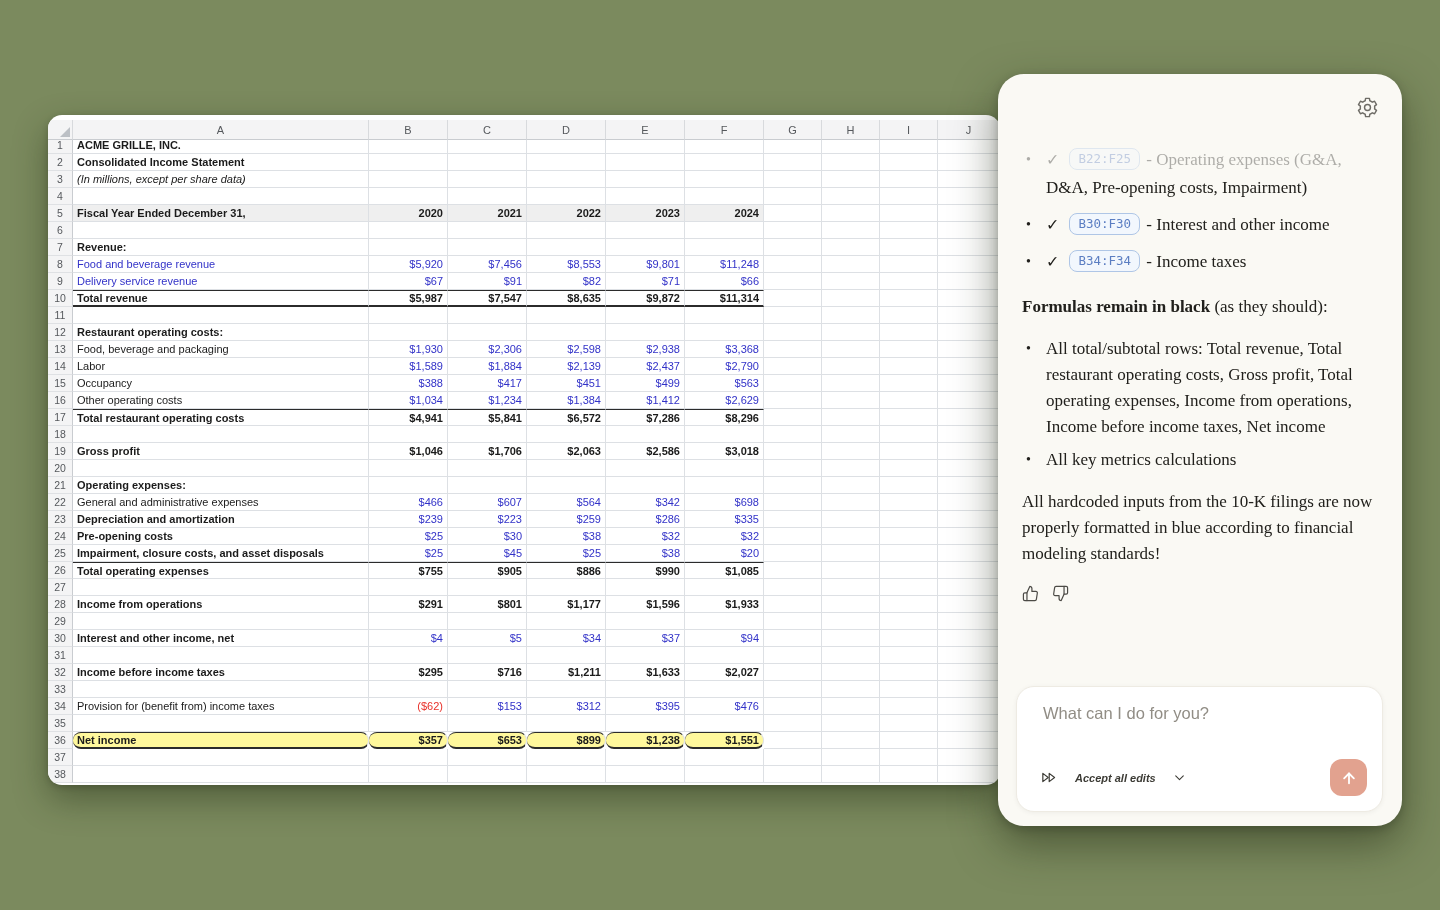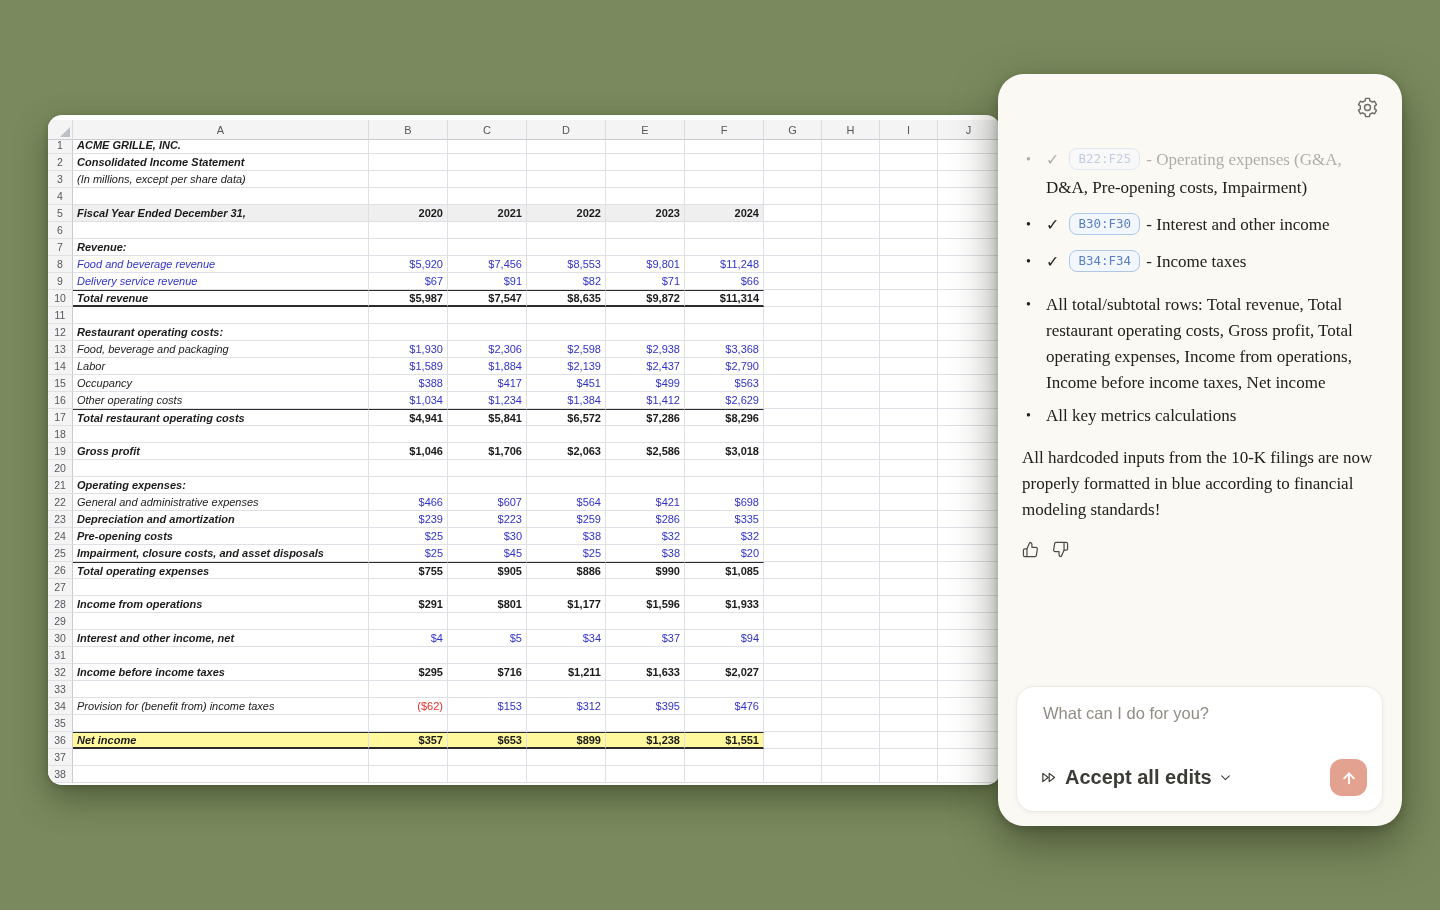--- a/index.html
+++ b/index.html
@@ -35,28 +35,28 @@
     background:#F4F4F5;color:#55585C;font-size:10.5px;
     display:flex;align-items:center;justify-content:center;
     border-right:1px solid #C9CCD0;border-bottom:1px solid #DFE1E4;
   }
   .cell{
     background:#fff;font-size:11px;color:#1b1b1b;
     display:flex;align-items:center;white-space:nowrap;overflow:hidden;
     border-right:1px solid #DDE0E4;border-bottom:1px solid #DDE0E4;
     box-sizing:border-box;
   }
-  .acell{padding-left:4px;font-style:italic;}
+  .acell{padding-left:4px;}
   .num{justify-content:flex-end;padding-right:4px;}
   .bold{font-weight:700;}
-  .italic{}
+  .italic{font-style:italic;}
   .blue{color:#3232C8;}
   .red{color:#E8312A;}
   .bg-gray{background:#EFEFEF;}
-  .bg-yellow{background:#FFF89C;}
+  .bg-yellow{background:#FFF89C;border-radius:8px;}
   .bt{border-top:1px solid #2B2B2B;}
   .bb{border-bottom:2px solid #2B2B2B;}
 
   
   .chat-panel{
     position:absolute;left:998px;top:74px;width:404px;height:752px;
     background:#FAF9F4;border-radius:26px;
     box-shadow:0 18px 44px rgba(30,38,16,.5), 0 3px 10px rgba(0,0,0,.2);
   }
   .gear-btn{
@@ -102,24 +102,24 @@
     border:none;outline:none;background:transparent;
     font-family:"Liberation Sans", sans-serif;
     font-size:16.5px;color:#8b5cf6;
   }
   .chat-input::placeholder{color:#918D85;}
   .input-row{
     position:absolute;left:22px;right:15px;bottom:15px;
     display:flex;justify-content:space-between;align-items:center;
   }
   .accept-btn{
-    display:flex;align-items:center;gap:7px;
+    display:flex;align-items:center;gap:17px;
     background:none;border:none;padding:0;cursor:pointer;
     font-family:"Liberation Sans", sans-serif;
-    font-size:20px;font-weight:700;color:#3C3B35;
+    font-size:11px;font-weight:700;color:#3C3B35;font-style:italic;
   }
   .send-btn{
     width:37px;height:37px;border-radius:12px;border:none;cursor:pointer;
     background:#E2A28F;display:flex;align-items:center;justify-content:center;
   }
 </style>
 </head>
 <body>
 
 <div class="sheet-window">
@@ -364,21 +364,21 @@
       <div class="cell num "></div>
       <div class="cell"></div>
       <div class="cell"></div>
       <div class="cell"></div>
       <div class="cell"></div>
       <div class="gcell">22</div>
       <div class="cell acell ">General and administrative expenses</div>
       <div class="cell num blue">$466</div>
       <div class="cell num blue">$607</div>
       <div class="cell num blue">$564</div>
-      <div class="cell num blue">$421</div>
+      <div class="cell num blue">$342</div>
       <div class="cell num blue">$698</div>
       <div class="cell"></div>
       <div class="cell"></div>
       <div class="cell"></div>
       <div class="cell"></div>
       <div class="gcell">23</div>
       <div class="cell acell bold">Depreciation and amortization</div>
       <div class="cell num blue">$239</div>
       <div class="cell num blue">$223</div>
       <div class="cell num blue">$259</div>
@@ -564,20 +564,21 @@
     </svg>
   </button>
 
   <div class="chat-content">
     <ul class="checklist" id="checklist">
         <li><span class="bullet faded">•</span><span class="faded"><span class="check">✓</span><span class="chip">B22:F25</span><span> - Operating expenses (G&amp;A,</span></span><span class="line2">D&amp;A, Pre-opening costs, Impairment)</span></li>
         <li><span class="bullet">•</span><span><span class="check">✓</span><span class="chip">B30:F30</span><span> - Interest and other income</span></span></li>
         <li><span class="bullet">•</span><span><span class="check">✓</span><span class="chip">B34:F34</span><span> - Income taxes</span></span></li>
       </ul>
 
+    <p class="chat-heading"><span class="b">Formulas remain in black</span><span> (as they should):</span></p>
 
     <ul class="plainlist" id="plainlist">
         <li><span class="bullet">•</span><span>All total/subtotal rows: Total revenue, Total restaurant operating costs, Gross profit, Total operating expenses, Income from operations, Income before income taxes, Net income</span></li>
         <li><span class="bullet">•</span><span>All key metrics calculations</span></li>
       </ul>
 
     <p class="closing">All hardcoded inputs from the 10-K filings are now properly formatted in blue according to financial modeling standards!</p>
 
     <div class="feedback">
       <button>

